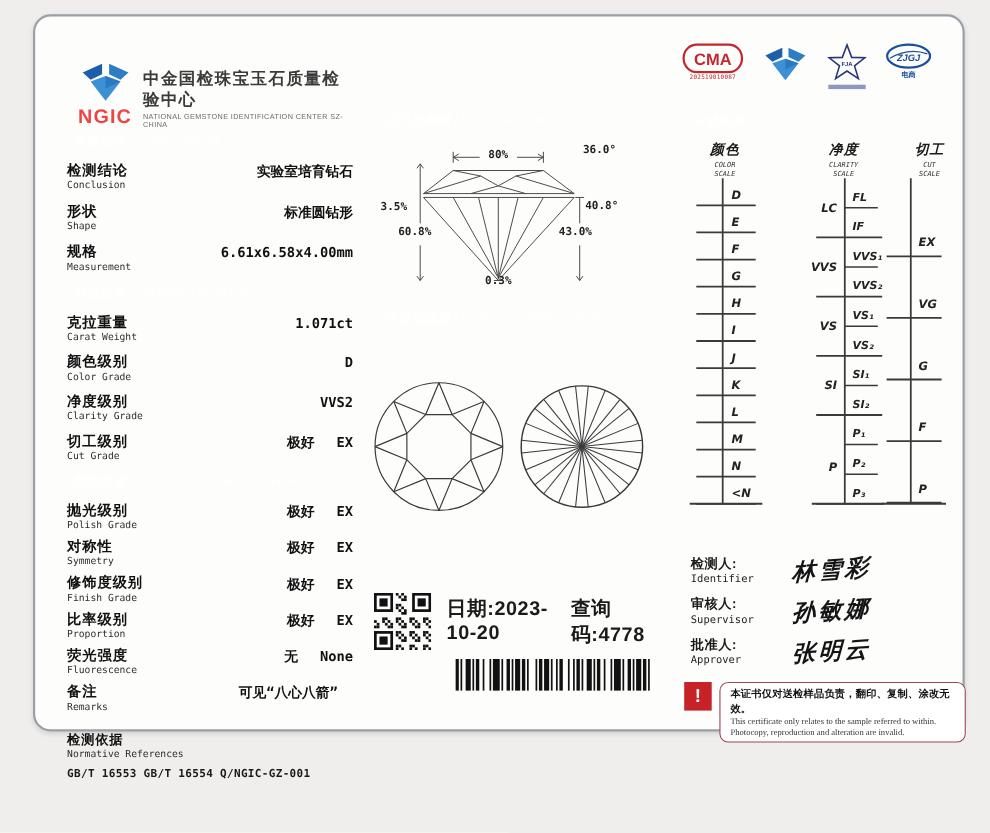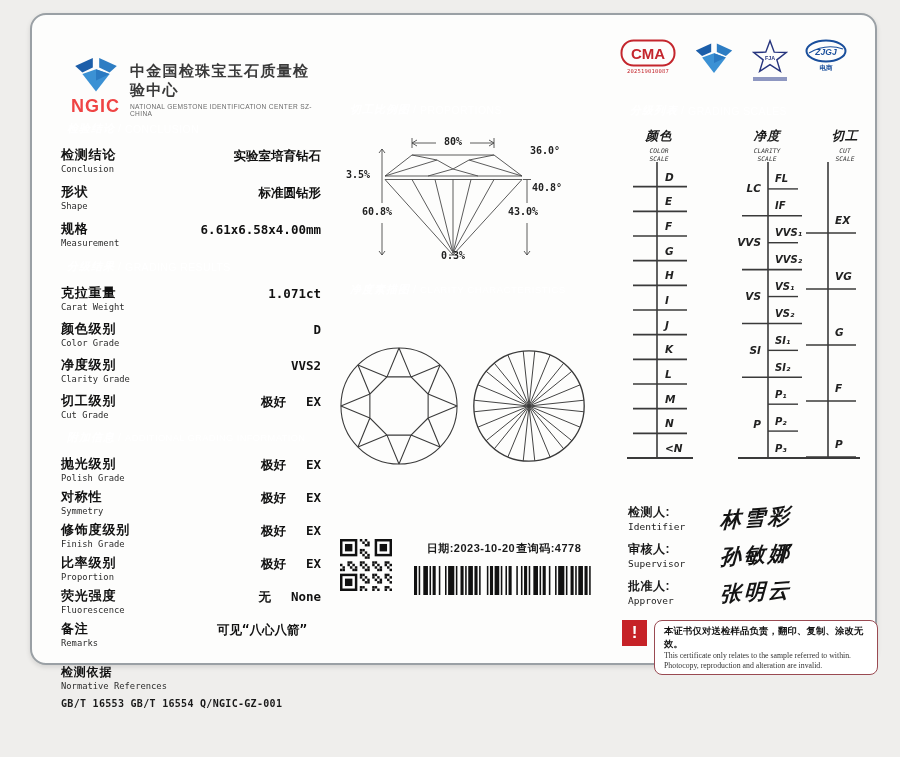--- a/index.html
+++ b/index.html
@@ -43,21 +43,21 @@
   .prop-wrap svg{position:absolute;left:0;top:0;}
   .plabel{position:absolute;font-family:"DejaVu Sans Mono",monospace;font-size:10px;font-weight:bold;color:#222;}
   .pcenter{width:34px;text-align:center;}
 
   
   .plots{display:flex;gap:10px;margin:46px 0 0 -2px;align-items:center;}
 
   
   .issue-row{display:flex;gap:14px;margin-top:72px;align-items:flex-start;}
   .issue-right{flex:1;padding-top:2px;}
-  .date-line{display:flex;gap:1px;font-size:11px;font-weight:bold;letter-spacing:.5px;justify-content:center;}
+  .date-line{display:flex;gap:1px;font-size:18px;font-weight:bold;letter-spacing:.5px;justify-content:center;}
   .barcode{margin:10px 0 0 8px;}
   .address{font-size:11.5px;font-weight:bold;margin-top:10px;letter-spacing:.4px;}
 
   
   .logos-row{display:flex;align-items:flex-start;gap:17px;height:54px;margin-bottom:8px;}
   .logo-item{display:flex;flex-direction:column;align-items:center;}
   .cma-num{font-size:5.5px;color:#c4262d;letter-spacing:.2px;margin-top:1px;font-family:"DejaVu Sans Mono",monospace;}
   .cap-bar{width:34px;height:4px;background:#45549a;opacity:.6;margin-top:2px;}
   .zjgj-sub{font-size:6.5px;color:#1a4f9c;font-weight:bold;margin-top:1px;}
 
@@ -277,22 +277,22 @@
         <path d="M113,42 L88,49 M113,42 L138,49"></path>
         <path d="M45,52.5 L113,128 M182,52.5 L113,128"></path>
         <path d="M72,52.5 L112,124 M95,52.5 L113,126 M113,52.5 L113,127 M131,52.5 L113,126 M154,52.5 L114,124"></path>
         <path d="M42,22 L42,76 M42,96 L42,128"></path>
         <path d="M39,26 L42,22 L45,26 M39,124 L42,128 L45,124"></path>
         <path d="M187,52.5 L187,76 M187,96 L187,128"></path>
         <path d="M184,124 L187,128 L190,124 M183,52.5 L191,52.5"></path>
         <path d="M109,128 L117,128"></path>
       </svg>
       <span class="plabel pcenter" style="left:96px;top:9px">80%</span>
-      <span class="plabel" style="left:190px;top:18px">36.0°</span>
-      <span class="plabel" style="left:6px;top:42px">3.5%</span>
+      <span class="plabel" style="left:190px;top:4px">36.0°</span>
+      <span class="plabel" style="left:6px;top:56px">3.5%</span>
       <span class="plabel" style="left:192px;top:55px">40.8°</span>
       <span class="plabel" style="left:22px;top:79px">60.8%</span>
       <span class="plabel" style="left:168px;top:79px">43.0%</span>
       <span class="plabel pcenter" style="left:96px;top:123px">0.3%</span>
     </div>
 
     <div class="sec-bar">
       <span class="bar-cn">净度素描图</span>
       <span class="bar-en" style="font-size:9.8px">CLARITY CHARACTERISTICS</span>
     </div>

